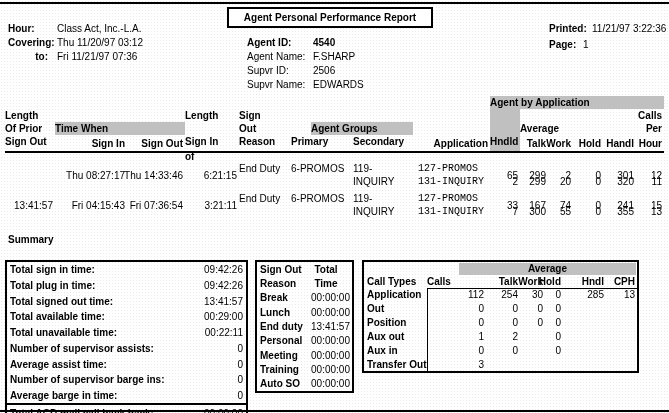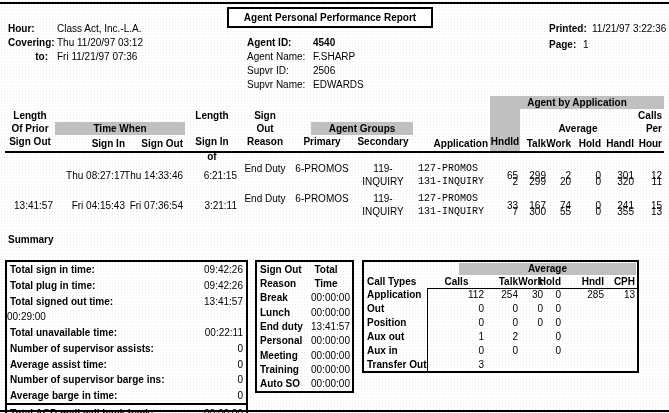--- a/index.html
+++ b/index.html
@@ -25,21 +25,21 @@
   }
   
   .mt-head {
     position:absolute; left:5px; top:96px; width:659px;
     display:grid; grid-template-columns:var(--cols);
     grid-template-rows:13px 13px 13px 16px;
     border-bottom:2px solid #000;
   }
   .mt-head > div { white-space:nowrap; }
   .band { background:#c0c0c0; }
-  .ca { text-align:center; line-height:13px; }
+  .ca { line-height:13px; }
   .num { display:flex; justify-content:flex-end; align-items:center; padding-right:2px; white-space:nowrap; }
   .la { padding-left:5px; line-height:13px; white-space:nowrap;font-family:Liberation Mono, monospace; }
   .mt-rows { position:absolute; left:5px; top:162px; width:659px; }
   .trow { display:grid; grid-template-columns:var(--cols); height:13px; }
   .trow.gap { margin-top:4px; }
   .trow > div { line-height:13px; }
   
   .sum-box {
     position:absolute; left:5px; top:260px; width:243px; height:163px;
     border:2px solid #000; display:flex; flex-direction:column;
@@ -209,20 +209,21 @@
       </div>
     <div class="srow">
         <span class="lab">Total plug in time:</span>
         <span class="val">09:42:26</span>
       </div>
     <div class="srow">
         <span class="lab">Total signed out time:</span>
         <span class="val">13:41:57</span>
       </div>
     <div class="srow">
+        <span class="lab">Total available time:</span>
         <span class="val">00:29:00</span>
       </div>
     <div class="srow">
         <span class="lab">Total unavailable time:</span>
         <span class="val">00:22:11</span>
       </div>
     <div class="srow">
         <span class="lab">Number of supervisor assists:</span>
         <span class="val">0</span>
       </div>

